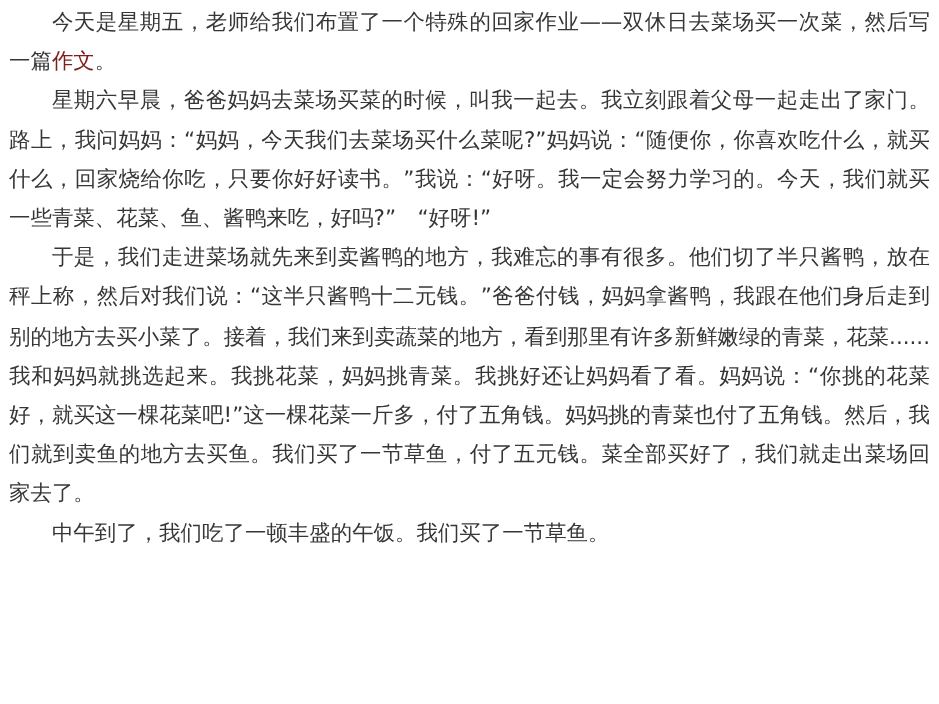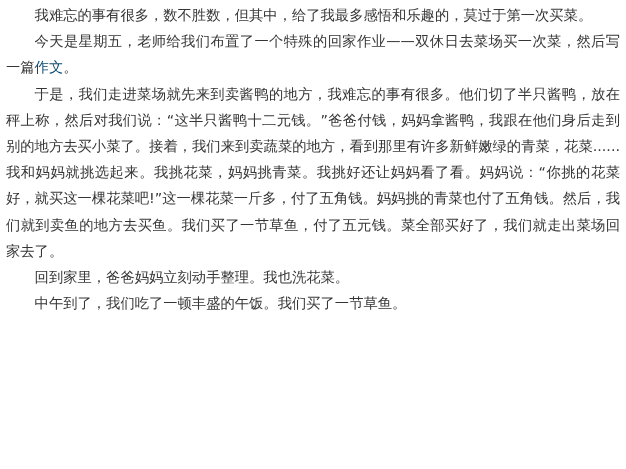--- a/index.html
+++ b/index.html
@@ -29,18 +29,17 @@
   }
   .kw-link {
     text-decoration: none;
     cursor: pointer;
   }
 </style>
 </head>
 <body style="background: rgb(255, 255, 255);">
 
 <div class="doc" id="essay" style="color: rgb(54, 54, 54);">
-    <p class="para"><span>我难忘的事有很多，数不胜数，但其中，给了我最多感悟和乐趣的，莫过于第一次买菜。</span></p>
-    <p class="para"><span>今天是星期五，老师给我们布置了一个特殊的回家作业——双休日去菜场买一次菜，然后写一篇</span><a class="kw-link" style="color: #0c4a6e;">作文</a><span>。</span></p>
+    <p class="para"><span>今天是星期五，老师给我们布置了一个特殊的回家作业——双休日去菜场买一次菜，然后写一篇</span><a class="kw-link" style="color: #7f1d1d;">作文</a><span>。</span></p>
+    <p class="para"><span>星期六早晨，爸爸妈妈去菜场买菜的时候，叫我一起去。我立刻跟着父母一起走出了家门。路上，我问妈妈：“妈妈，今天我们去菜场买什么菜呢?”妈妈说：“随便你，你喜欢吃什么，就买什么，回家烧给你吃，只要你好好读书。”我说：“好呀。我一定会努力学习的。今天，我们就买一些青菜、花菜、鱼、酱鸭来吃，好吗?”　“好呀!”</span></p>
     <p class="para"><span>于是，我们走进菜场就先来到卖酱鸭的地方，我难忘的事有很多。他们切了半只酱鸭，放在秤上称，然后对我们说：“这半只酱鸭十二元钱。”爸爸付钱，妈妈拿酱鸭，我跟在他们身后走到别的地方去买小菜了。接着，我们来到卖蔬菜的地方，看到那里有许多新鲜嫩绿的青菜，花菜......我和妈妈就挑选起来。我挑花菜，妈妈挑青菜。我挑好还让妈妈看了看。妈妈说：“你挑的花菜好，就买这一棵花菜吧!”这一棵花菜一斤多，付了五角钱。妈妈挑的青菜也付了五角钱。然后，我们就到卖鱼的地方去买鱼。我们买了一节草鱼，付了五元钱。菜全部买好了，我们就走出菜场回家去了。</span></p>
-    <p class="para"><span>回到家里，爸爸妈妈立刻动手整理。我也洗花菜。</span></p>
     <p class="para"><span>中午到了，我们吃了一顿丰盛的午饭。我们买了一节草鱼。</span></p>
   </div>
 
 </body></html>

